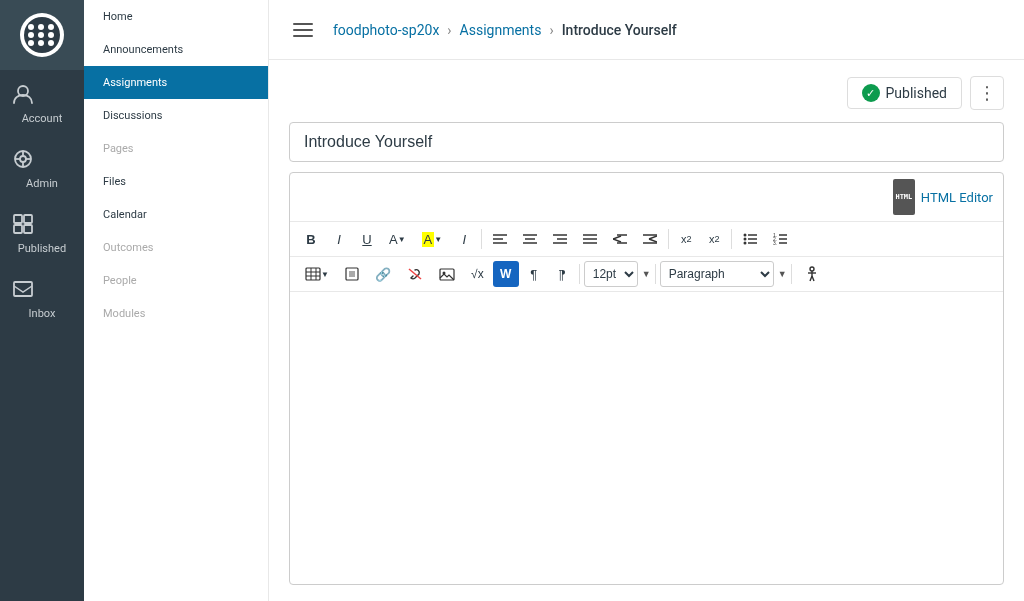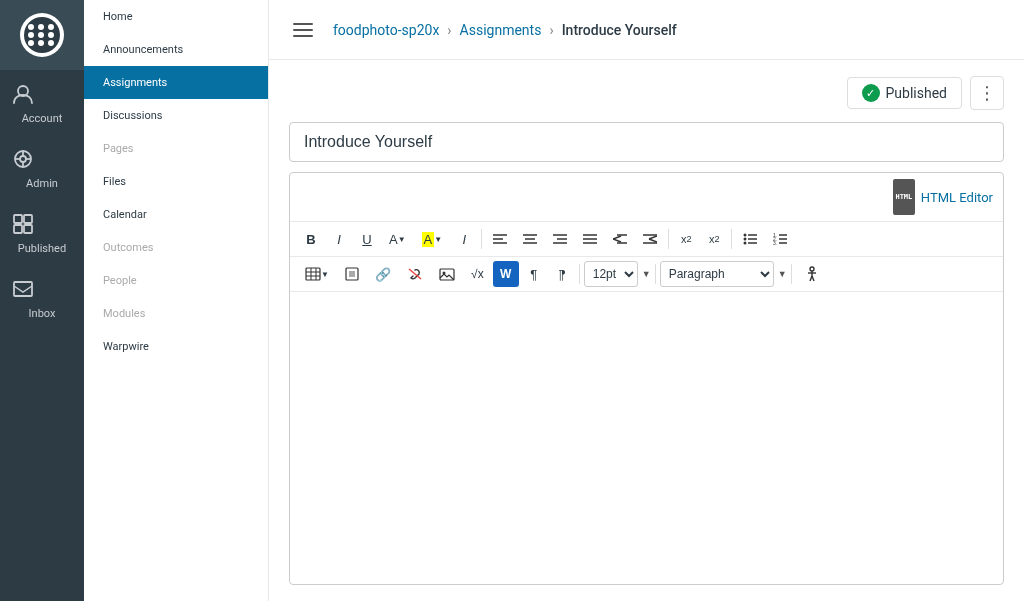--- a/index.html
+++ b/index.html
@@ -376,21 +376,20 @@
   <div class="course-nav-item">Home</div>
   <div class="course-nav-item">Announcements</div>
   <div class="course-nav-item active">Assignments</div>
   <div class="course-nav-item">Discussions</div>
   <div class="course-nav-item disabled">Pages</div>
   <div class="course-nav-item">Files</div>
   <div class="course-nav-item">Calendar</div>
   <div class="course-nav-item disabled">Outcomes</div>
   <div class="course-nav-item disabled">People</div>
   <div class="course-nav-item disabled">Modules</div>
-  <div class="course-nav-item">Warpwire</div>
 </div>
 
 <div class="main">
 
   <div class="breadcrumb-bar">
     <button class="hamburger-btn">
       <div class="hamburger-line"></div>
       <div class="hamburger-line"></div>
       <div class="hamburger-line"></div>
     </button>

